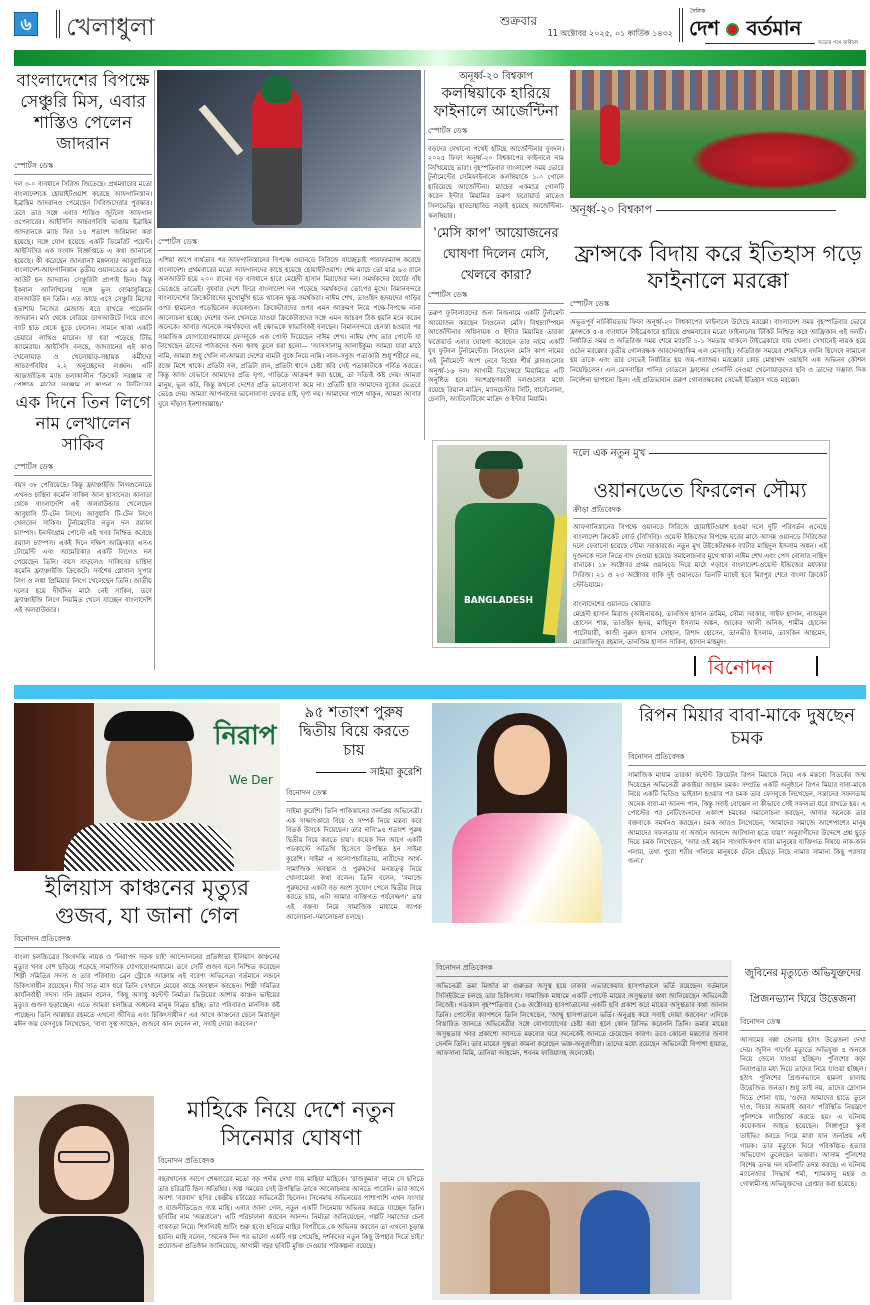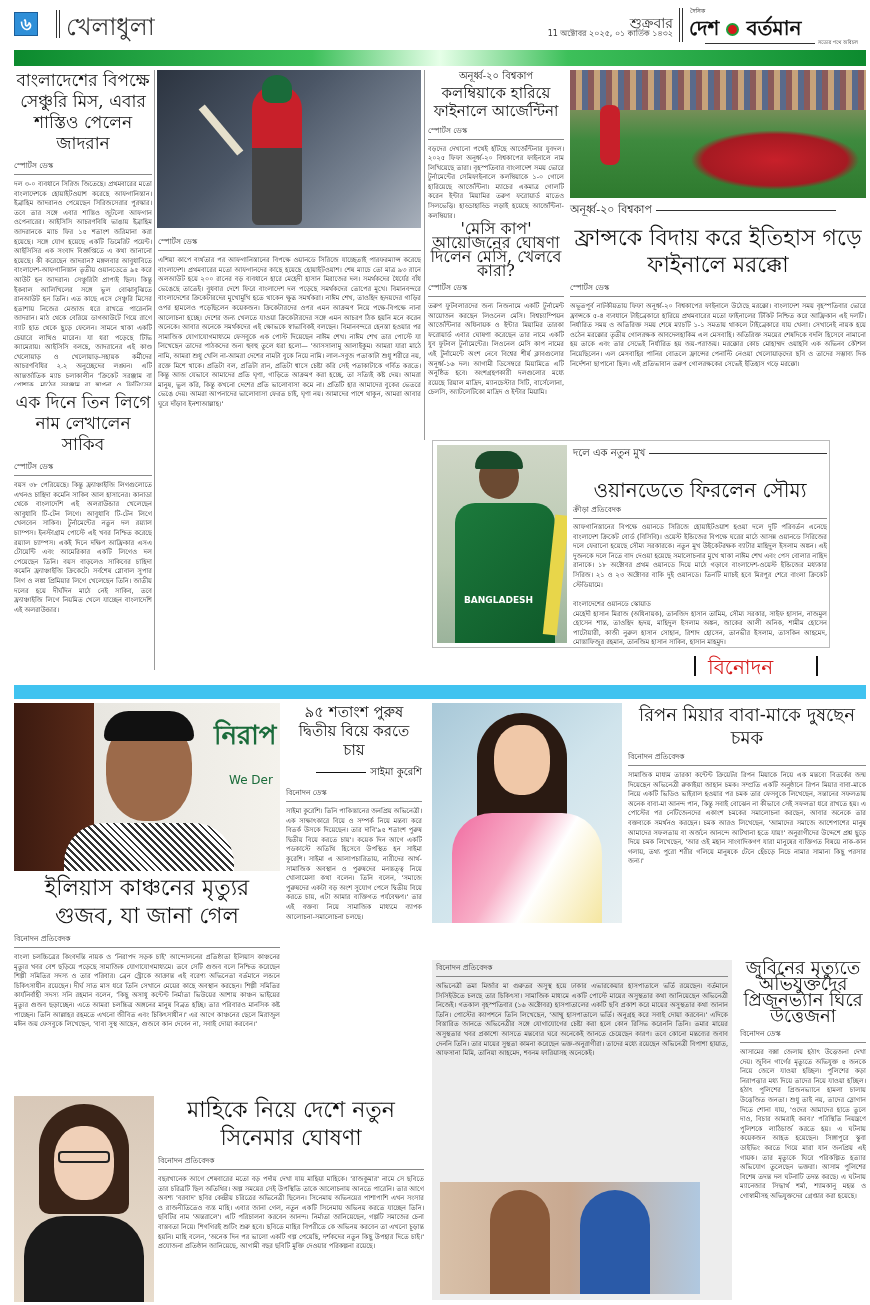--- a/index.html
+++ b/index.html
@@ -12,21 +12,21 @@
 .img{position:absolute;overflow:hidden}
 .vline{position:absolute;width:1px;background:#999}
 </style>
 </head>
 <body>
 
 <div class="abs" style="left:0;top:0;width:870px;height:68px">
   <div class="abs" style="left:14px;top:12px;width:24px;height:24px;background:#2f8fd8;border:1px solid #1b5e9a;color:#fff;font-size:17px;font-weight:bold;text-align:center;line-height:22px">৬</div>
   <div class="abs" style="left:56px;top:10px;width:4px;height:28px;border-left:1px solid #333;border-right:1px solid #333"></div>
   <div class="abs" style="left:66px;top:8px;font-family:'DejaVu Serif',serif;font-size:24px;color:#333">খেলাধুলা</div>
-  <div class="abs" style="left:500px;top:12px;width:173px;text-align:right;font-size:14px;color:#333">শুক্রবার</div>
+  <div class="abs" style="left:500px;top:12px;width:173px;text-align:left;font-size:12px;color:#333">শুক্রবার</div>
   <div class="abs" style="left:440px;top:27px;width:233px;text-align:right;font-size:8px;color:#333">11 অক্টোবর ২০২৫, ০১ কার্তিক ১৪৩২</div>
   <div class="abs" style="left:679px;top:8px;width:4px;height:34px;border-left:1px solid #333;border-right:1px solid #333"></div>
   <div class="abs" style="left:690px;top:6px;font-size:6px;color:#333">দৈনিক</div>
   <div class="abs" style="left:689px;top:13px;font-family:'DejaVu Serif',serif;font-weight:bold;font-size:20px;color:#111;white-space:nowrap">
     <span>দেশ</span>
     <span style="display:inline-block;width:13px;height:13px;border-radius:50%;background:#d61a1a;vertical-align:middle;border:2px solid #1f9e3a"></span>
     <span>বর্তমান</span>
   </div>
   <div class="abs" style="left:705px;top:43px;width:110px;height:1px;background:#333"></div>
   <div class="abs" style="left:818px;top:39px;font-size:5px;color:#333">সত্যের পথে অবিচল</div>
@@ -60,36 +60,36 @@
 <div class="vline" style="left:424px;top:70px;height:370px"></div>
 
 <div class="abs" style="left:428px;top:70px;width:136px">
   <div class="hl kicker" style="font-size:10px">অনূর্ধ্ব-২০ বিশ্বকাপ</div>
   <div class="hl" style="font-size:15px;line-height:18px;margin-top:2px">কলম্বিয়াকে হারিয়ে ফাইনালে আর্জেন্টিনা</div>
   <div class="byline" style="margin-top:5px">স্পোর্টস ডেস্ক</div>
   <div class="body" style="margin-top:5px;height:88px;overflow:hidden">বড়দের দেখানো পথেই হাঁটছে আর্জেন্টিনার যুবদল। ২০২৫ ফিফা অনূর্ধ্ব-২০ বিশ্বকাপের ফাইনালে নাম লিখিয়েছে তারা। বৃহস্পতিবার বাংলাদেশ সময় ভোরে টুর্নামেন্টের সেমিফাইনালে কলম্বিয়াকে ১-০ গোলে হারিয়েছে আর্জেন্টিনা। ম্যাচের একমাত্র গোলটি করেন ইন্টার মিয়ামির তরুণ ফরোয়ার্ড মাতেও সিলভেত্তি। হাড্ডাহাড্ডি লড়াই হয়েছে আর্জেন্টিনা-কলম্বিয়ার।</div>
 </div>
 
 <div class="abs" style="left:428px;top:222px;width:136px">
-  <div class="hl" style="font-size:16px;line-height:14px">'মেসি কাপ' আয়োজনের ঘোষণা দিলেন মেসি, খেলবে কারা?</div>
+  <div class="hl" style="font-size:13px;line-height:21px">'মেসি কাপ' আয়োজনের ঘোষণা দিলেন মেসি, খেলবে কারা?</div>
   <div class="byline" style="margin-top:4px">স্পোর্টস ডেস্ক</div>
   <div class="body" style="margin-top:5px;height:110px;overflow:hidden">তরুণ ফুটবলারদের জন্য নিজনামে একটি টুর্নামেন্ট আয়োজন করছেন লিওনেল মেসি। বিশ্বচ্যাম্পিয়ন আর্জেন্টিনার অধিনায়ক ও ইন্টার মিয়ামির তারকা ফরোয়ার্ড এবার ঘোষণা করেছেন তার নামে একটি যুব ফুটবল টুর্নামেন্টের। লিওনেল মেসি কাপ নামের এই টুর্নামেন্টে অংশ নেবে বিশ্বের শীর্ষ ক্লাবগুলোর অনূর্ধ্ব-১৬ দল। আগামী ডিসেম্বরে মিয়ামিতে এটি অনুষ্ঠিত হবে। অংশগ্রহণকারী দলগুলোর মধ্যে রয়েছে রিয়াল মাদ্রিদ, ম্যানচেস্টার সিটি, বার্সেলোনা, চেলসি, অ্যাটলেটিকো মাদ্রিদ ও ইন্টার মিয়ামি।</div>
 </div>
 
 <div class="img" style="left:570px;top:70px;width:296px;height:128px;background:linear-gradient(180deg,#6c7a5e 0%,#7a8f5a 30%,#3e8a3e 55%,#2e7a2e 100%)">
   <div class="abs" style="left:0;top:0;width:296px;height:40px;background:repeating-linear-gradient(90deg,#8b5a5a 0 6px,#c6a27a 6px 12px,#5a6a8b 12px 18px)"></div>
   <div class="abs" style="left:30px;top:35px;width:20px;height:60px;background:#c8202a;border-radius:8px"></div>
   <div class="abs" style="left:120px;top:60px;width:170px;height:60px;background:radial-gradient(ellipse at center,#c8202a 0%,#a51a22 60%,transparent 70%)"></div>
 </div>
 <div class="abs" style="left:570px;top:201px;width:296px">
   <div class="kicker" style="font-size:11px;display:flex;align-items:center;gap:4px">
     <span>অনূর্ধ্ব-২০ বিশ্বকাপ</span>
     <span style="flex:1;height:1px;background:#333;margin-right:30px"></span>
   </div>
-  <div class="hl" style="font-size:22px;line-height:27px;margin-top:4px">ফ্রান্সকে বিদায় করে ইতিহাস গড়ে ফাইনালে মরক্কো</div>
+  <div class="hl" style="font-size:22px;line-height:27px;margin-top:20px">ফ্রান্সকে বিদায় করে ইতিহাস গড়ে ফাইনালে মরক্কো</div>
   <div class="byline" style="margin-top:4px">স্পোর্টস ডেস্ক</div>
   <div class="body" style="margin-top:5px;height:86px;overflow:hidden">অভূতপূর্ব নাটকীয়তায় ফিফা অনূর্ধ্ব-২০ বিশ্বকাপের ফাইনালে উঠেছে মরক্কো। বাংলাদেশ সময় বৃহস্পতিবার ভোরে ফ্রান্সকে ৫-৪ ব্যবধানে টাইব্রেকারে হারিয়ে প্রথমবারের মতো ফাইনালের টিকিট নিশ্চিত করে আফ্রিকান এই দলটি। নির্ধারিত সময় ও অতিরিক্ত সময় শেষে ম্যাচটি ১-১ সমতায় থাকলে টাইব্রেকারে যায় খেলা। সেখানেই নায়ক হয়ে ওঠেন মরক্কোর তৃতীয় গোলরক্ষক আবদেলহাকিম এল মেসবাহি। অতিরিক্ত সময়ের শেষদিকে বদলি হিসেবে নামানো হয় তাকে এবং তার সেভেই নির্ধারিত হয় জয়-পরাজয়। মরক্কোর কোচ মোহাম্মদ ওয়াহবি এক অভিনব কৌশল নিয়েছিলেন। এল মেসবাহির পানির বোতলে ফ্রান্সের পেনাল্টি নেওয়া খেলোয়াড়দের ছবি ও তাদের সম্ভাব্য দিক নির্দেশনা ছাপানো ছিল। এই প্রতিভাবান তরুণ গোলরক্ষকের সেভেই ইতিহাস গড়ে মরক্কো।</div>
 </div>
 
 <div class="abs" style="left:432px;top:440px;width:398px;height:208px;border:1px solid #bbb">
   <div class="img" style="left:4px;top:4px;width:130px;height:198px;background:linear-gradient(180deg,#cfd6c6 0%,#b8c8b0 60%,#9bb39b 100%)">
     <div class="abs" style="left:42px;top:10px;width:40px;height:44px;background:#6b4a32;border-radius:50%"></div>
     <div class="abs" style="left:38px;top:6px;width:48px;height:18px;background:#1a4a2a;border-radius:24px 24px 4px 4px"></div>
     <div class="abs" style="left:18px;top:58px;width:100px;height:140px;background:linear-gradient(135deg,#1c7a3c,#0f5a2a);border-radius:20px 20px 0 0"></div>
     <div class="abs" style="left:27px;top:150px;font-size:9px;font-weight:bold;color:#fff">BANGLADESH</div>
@@ -152,21 +152,21 @@
 <div class="abs" style="left:432px;top:960px;width:300px;height:340px;background:#ededed">
   <div class="byline" style="margin:2px 4px 0">বিনোদন প্রতিবেদক</div>
   <div class="body" style="margin:5px 4px 0;height:108px;overflow:hidden">অভিনেত্রী তমা মির্জার মা গুরুতর অসুস্থ হয়ে ঢাকার এভারকেয়ার হাসপাতালে ভর্তি রয়েছেন। বর্তমানে সিসিইউতে চলছে তার চিকিৎসা। সামাজিক মাধ্যমে একটি পোস্টে মায়ের অসুস্থতার কথা জানিয়েছেন অভিনেত্রী নিজেই। গতকাল বৃহস্পতিবার (১৬ অক্টোবর) হাসপাতালের একটি ছবি প্রকাশ করে মায়ের অসুস্থতার কথা জানান তিনি। পোস্টের ক্যাপশনে তিনি লিখেছেন, 'আম্মু হাসপাতালে ভর্তি। অনুগ্রহ করে সবাই দোয়া করবেন।' এদিকে বিস্তারিত জানতে অভিনেত্রীর সঙ্গে যোগাযোগের চেষ্টা করা হলে কোন রিসিভ করেননি তিনি। তমার মায়ের অসুস্থতার খবর প্রকাশ্যে আসতে মন্তব্যের ঘরে অনেকেই জানতে চেয়েছেন কারণ। তবে কোনো মন্তব্যের জবাব দেননি তিনি। তার মায়ের সুস্থতা কামনা করেছেন ভক্ত-অনুরাগীরা। তাদের মধ্যে রয়েছেন অভিনেত্রী বিপাশা হায়াত, আফসানা মিমি, তানিয়া আহমেদ, শবনম ফারিয়াসহ অনেকেই।</div>
   <div class="img" style="left:8px;top:222px;width:260px;height:112px;background:linear-gradient(90deg,#d8c0a8 0%,#c8a890 50%,#b0c8e0 100%)">
     <div class="abs" style="left:50px;top:8px;width:60px;height:104px;background:#8a5a3a;border-radius:30px 30px 0 0"></div>
     <div class="abs" style="left:140px;top:8px;width:70px;height:104px;background:#2a5aa8;border-radius:35px 35px 0 0"></div>
   </div>
 </div>
 
 <div class="abs" style="left:740px;top:960px;width:126px">
-  <div class="hl" style="font-size:18px;line-height:16px">জুবিনের মৃত্যুতে অভিযুক্তদের প্রিজনভ্যান ঘিরে উত্তেজনা</div>
+  <div class="hl" style="font-size:10px;line-height:26px">জুবিনের মৃত্যুতে অভিযুক্তদের প্রিজনভ্যান ঘিরে উত্তেজনা</div>
   <div class="byline" style="margin-top:4px">বিনোদন ডেস্ক</div>
   <div class="body" style="margin-top:5px;height:240px;overflow:hidden">আসামের বক্সা জেলায় হঠাৎ উত্তেজনা দেখা দেয়। জুবিন গার্গের মৃত্যুতে অভিযুক্ত ৫ জনকে নিয়ে জেলে যাওয়া হচ্ছিল। পুলিশের কড়া নিরাপত্তার মধ্য দিয়ে তাদের নিয়ে যাওয়া হচ্ছিল। হঠাৎ পুলিশের প্রিজনভ্যানে হামলা চালায় উত্তেজিত জনতা। শুধু তাই নয়, তাদের স্লোগান দিতে শোনা যায়, 'ওদের আমাদের হাতে তুলে দাও, বিচার আমরাই করব।' পরিস্থিতি নিয়ন্ত্রণে পুলিশকে লাঠিচার্জ করতে হয়। এ ঘটনায় কয়েকজন আহত হয়েছেন। সিঙ্গাপুরে স্কুবা ডাইভিং করতে গিয়ে মারা যান জনপ্রিয় এই গায়ক। তার মৃত্যুকে ঘিরে পরিকল্পিত হত্যার অভিযোগ তুলেছেন ভক্তরা। আসাম পুলিশের বিশেষ তদন্ত দল ঘটনাটি তদন্ত করছে। এ ঘটনায় ম্যানেজার সিদ্ধার্থ শর্মা, শ্যামকানু মহন্ত ও গোস্বামীসহ অভিযুক্তদের গ্রেপ্তার করা হয়েছে।</div>
 </div>
 
 <div class="img" style="left:14px;top:1096px;width:140px;height:206px;background:linear-gradient(180deg,#d8c8b8 0%,#e8dccc 100%)">
   <div class="abs" style="left:25px;top:8px;width:90px;height:110px;background:#3a2418;border-radius:45px 45px 10px 10px"></div>
   <div class="abs" style="left:40px;top:30px;width:60px;height:74px;background:#f0d0b8;border-radius:45%"></div>
   <div class="abs" style="left:44px;top:55px;width:52px;height:12px;border:2px solid #222;border-radius:4px"></div>
   <div class="abs" style="left:10px;top:120px;width:120px;height:86px;background:#1a1a1a;border-radius:40px 40px 0 0"></div>
 </div>

